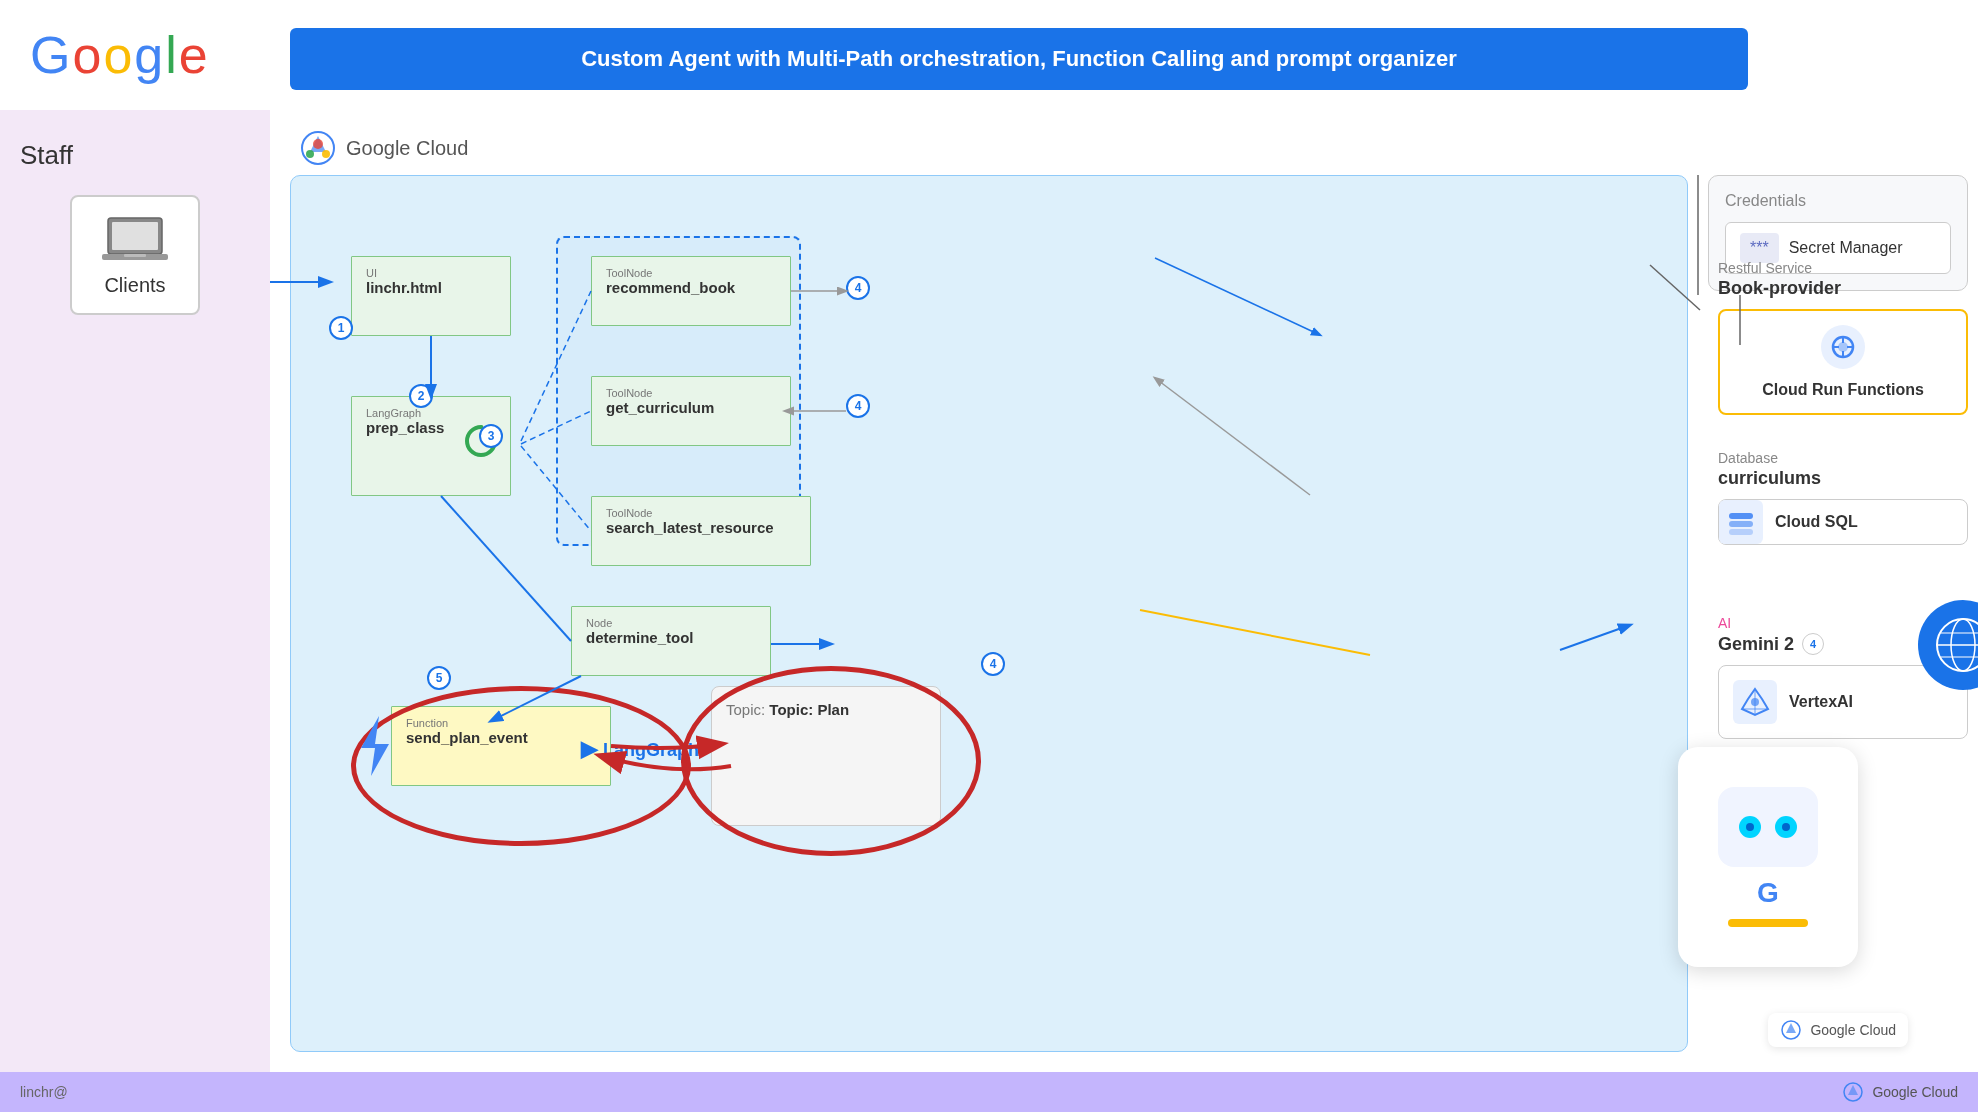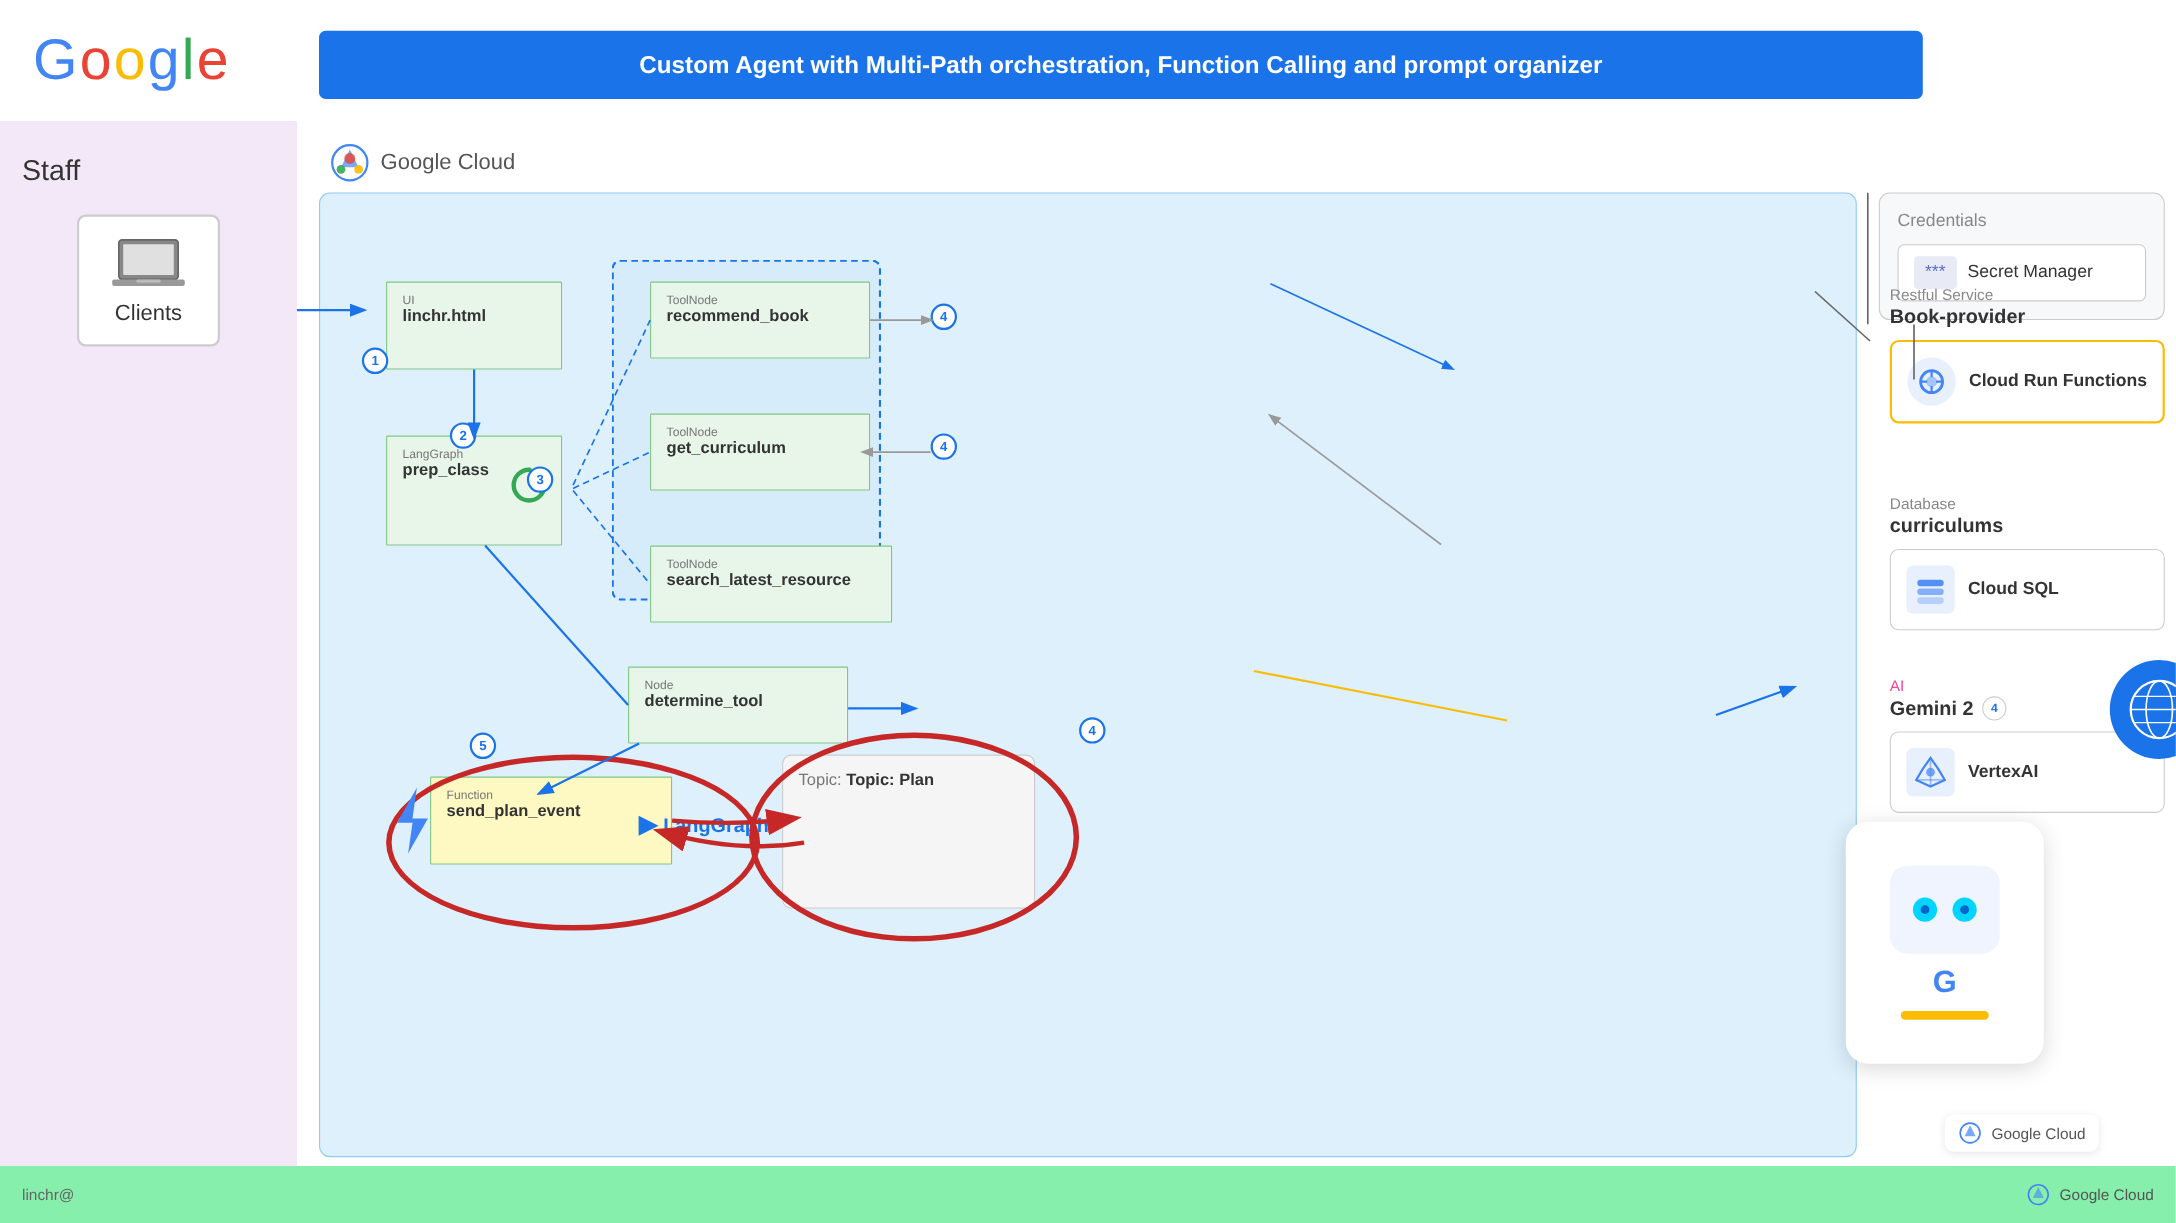--- a/index.html
+++ b/index.html
@@ -229,22 +229,22 @@
       height: 350px;
       display: flex;
       align-items: center;
       justify-content: center;
     }
 
     
     .footer {
       position: absolute;
       bottom: 0; left: 0; right: 0;
-      height: 52px;
-      background: #86efac;
+      height: 40px;
+      background: #c4b5fd;
       display: flex;
       align-items: center;
       padding: 0 20px;
       justify-content: space-between;
     }
 
     
     .step-badge {
       width: 24px; height: 24px;
       border-radius: 50%;
@@ -481,40 +481,40 @@
         <div style="background:#e8eaf6; border-radius:4px; padding:6px 10px; font-size:16px; color:#5c6bc0;">***</div>
         <div style="font-size:16px; color:#333;">
           <span>Secret Manager</span>
         </div>
       </div>
     </div>
 
     <div style="position:absolute; top:150px; right:10px; width:250px;">
       <div style="font-size:14px; color:#888; margin-bottom:2px;">Restful Service</div>
       <div style="font-size:18px; font-weight:700; color:#333; margin-bottom:10px;">Book-provider</div>
-      <div style="background:#fff; border:2px solid #FBBC05; border-radius:8px; padding:14px; display:flex; align-items:center; gap:12px;">
+      <div style="background:#fff; border:2px solid #FBBC05; border-radius:8px; padding:14px; display:flex; align-items:center; gap:12px;flex-direction:column;">
 
         <div style="background:#e8f0fe; border-radius:50%; width:44px; height:44px; display:flex; align-items:center; justify-content:center;">
           <svg width="28" height="28" viewBox="0 0 28 28">
             <circle cx="14" cy="14" r="10" fill="none" stroke="#4285F4" stroke-width="2.5"></circle>
             <circle cx="14" cy="14" r="5" fill="#4285F4" opacity="0.4"></circle>
             <line x1="4" y1="14" x2="10" y2="14" stroke="#4285F4" stroke-width="2"></line>
             <line x1="18" y1="14" x2="24" y2="14" stroke="#4285F4" stroke-width="2"></line>
             <line x1="14" y1="4" x2="14" y2="10" stroke="#4285F4" stroke-width="2"></line>
             <line x1="14" y1="18" x2="14" y2="24" stroke="#4285F4" stroke-width="2"></line>
           </svg>
         </div>
         <div style="font-size:16px; font-weight:600; color:#333;">Cloud Run Functions</div>
       </div>
     </div>
 
     <div style="position:absolute; top:340px; right:10px; width:250px;">
       <div style="font-size:14px; color:#888; margin-bottom:2px;">Database</div>
       <div style="font-size:18px; font-weight:700; color:#333; margin-bottom:10px;">curriculums</div>
-      <div style="background:#fff; border:1.5px solid #ccc; border-radius:8px; padding:14px; display:flex; align-items:center; gap:12px;">
+      <div style="background:#fff; border:1.5px solid #ccc; border-radius:8px; display:flex; align-items:center; gap:12px;">
 
         <div style="background:#e8f0fe; border-radius:6px; width:44px; height:44px; display:flex; align-items:center; justify-content:center;">
           <svg width="30" height="30" viewBox="0 0 30 30">
             <rect x="3" y="6" width="24" height="6" rx="3" fill="#4285F4" opacity="0.9"></rect>
             <rect x="3" y="14" width="24" height="6" rx="3" fill="#4285F4" opacity="0.6"></rect>
             <rect x="3" y="22" width="24" height="6" rx="3" fill="#4285F4" opacity="0.3"></rect>
           </svg>
         </div>
         <div style="font-size:16px; font-weight:600; color:#333;">Cloud SQL</div>
       </div>

